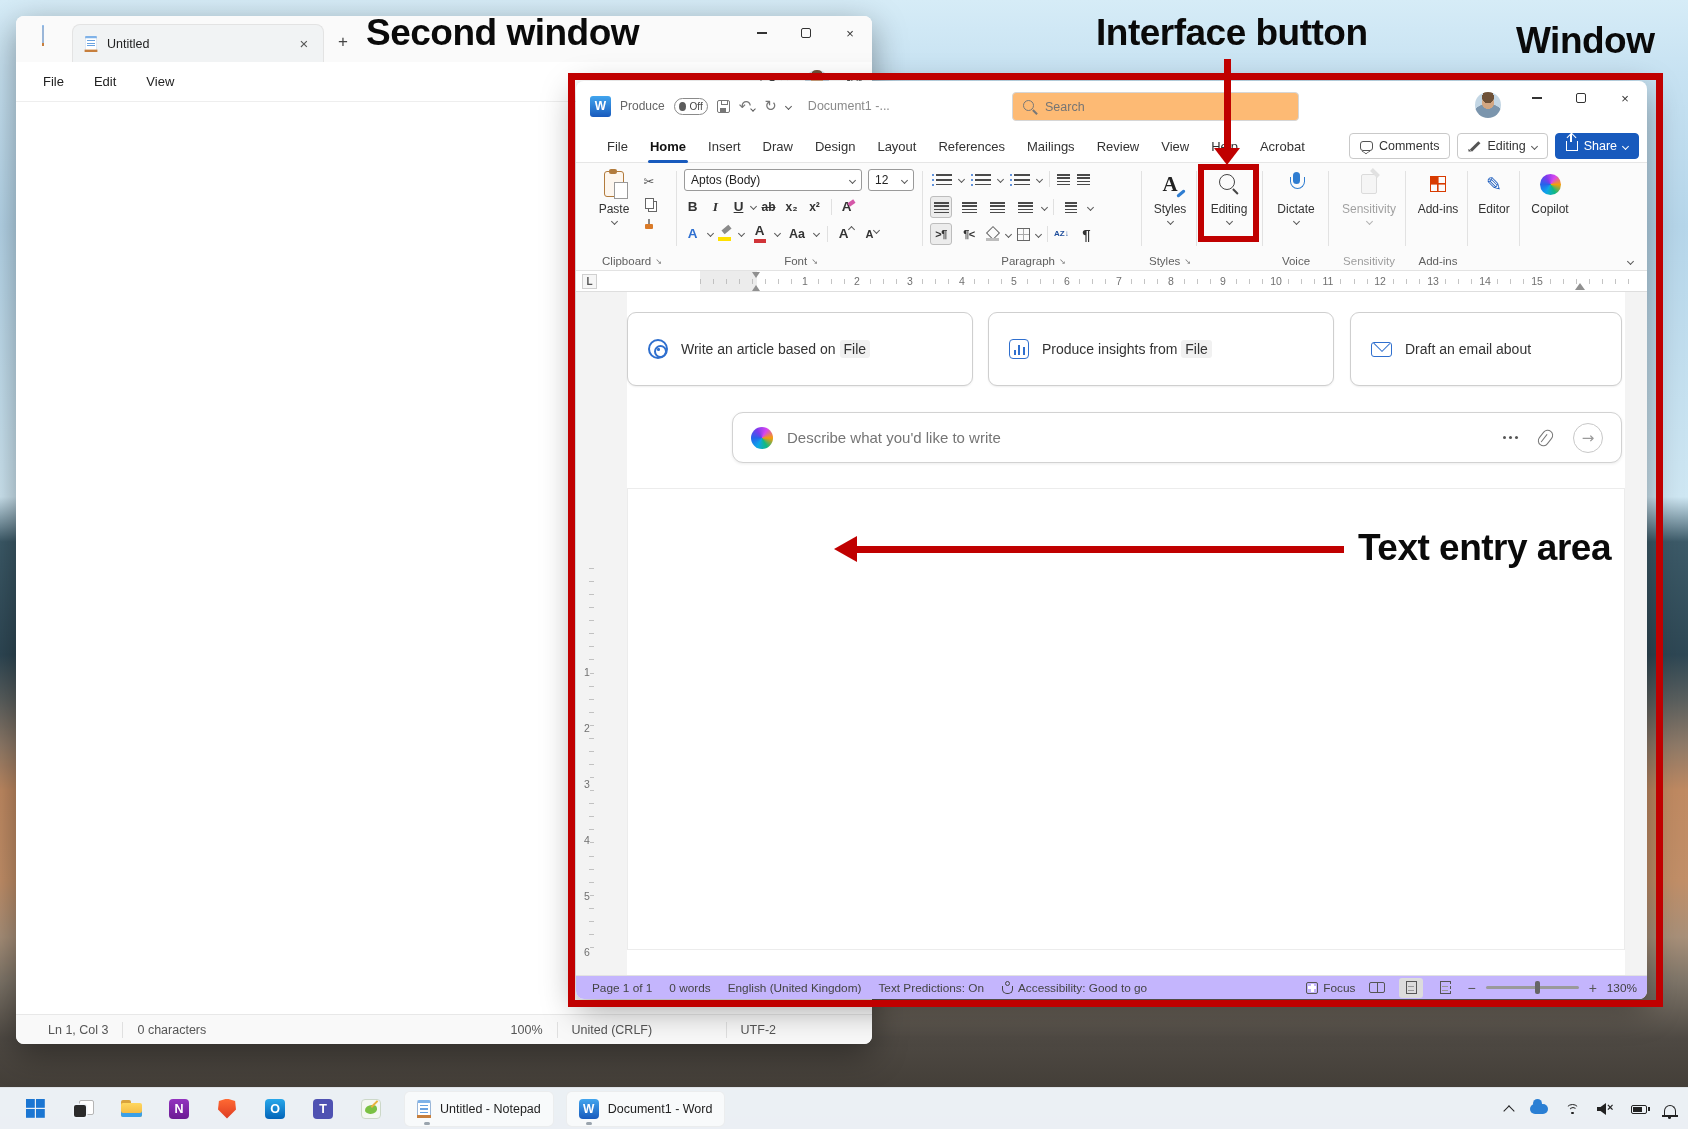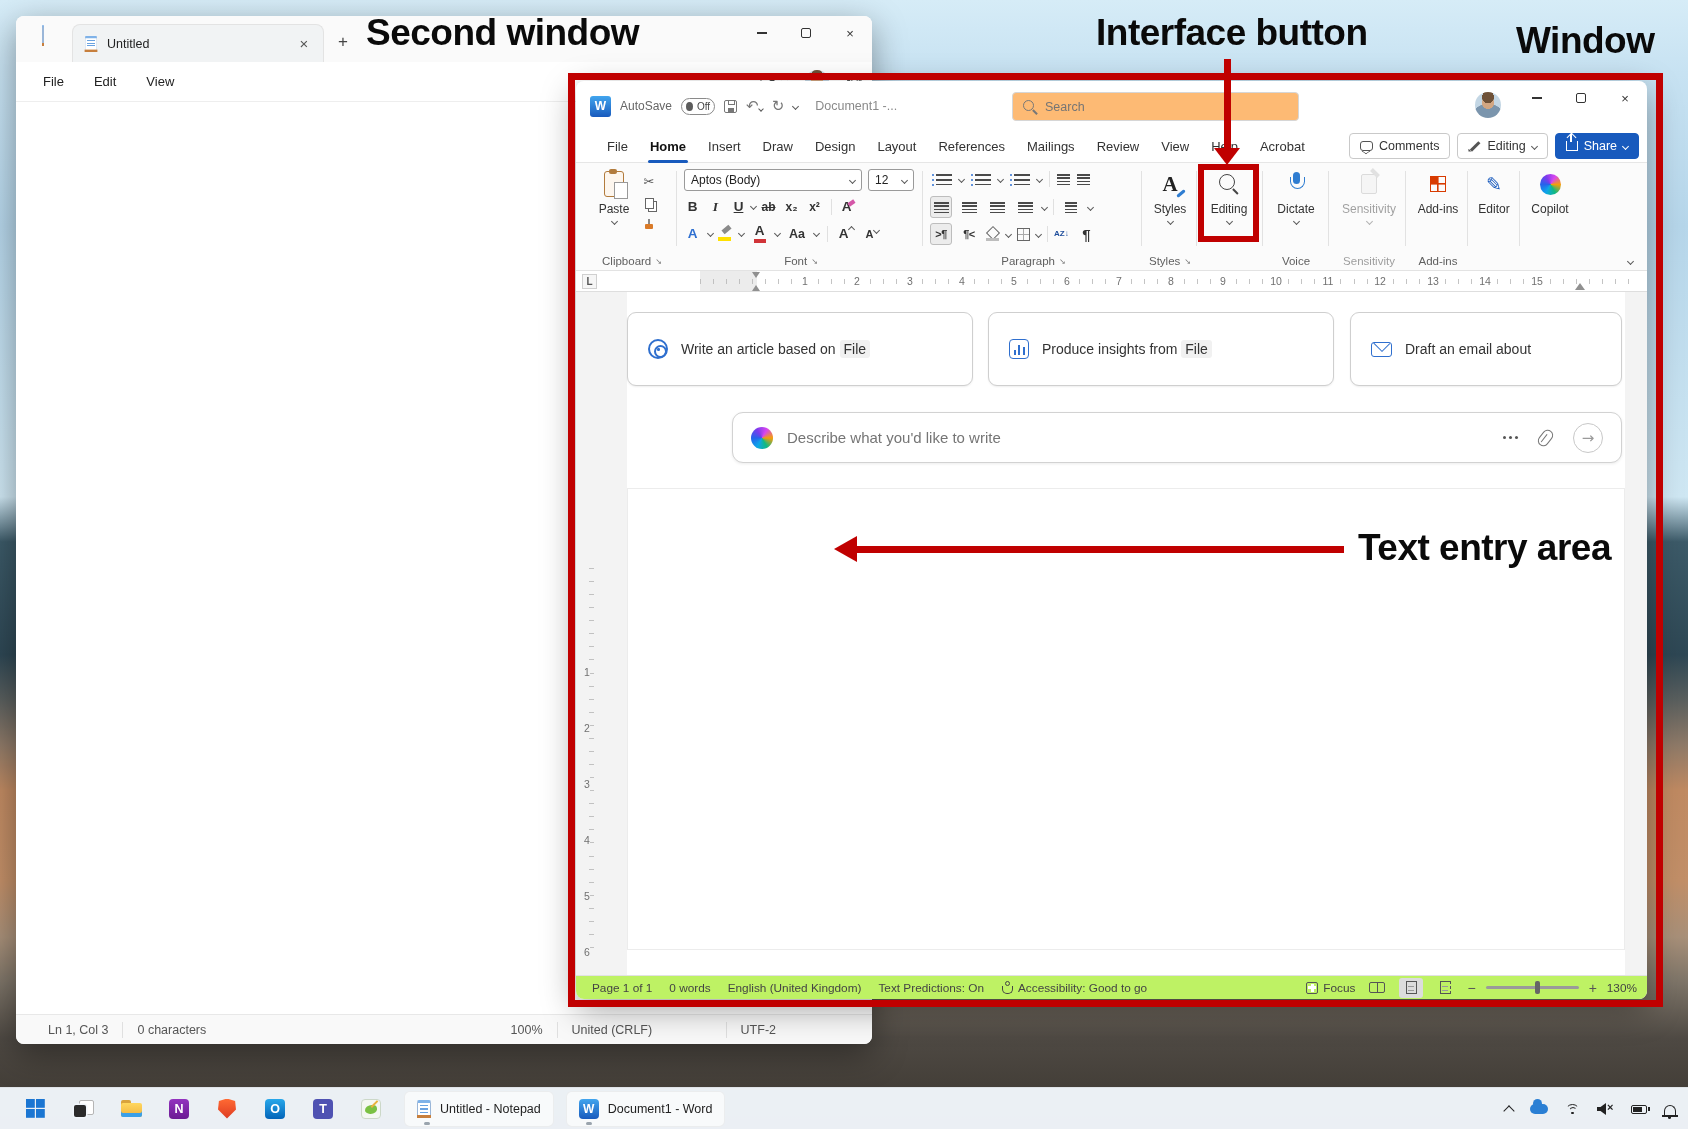--- a/index.html
+++ b/index.html
@@ -162,21 +162,21 @@
   .ic-mail{width:21px;height:15px;border:1.8px solid #2f6fce;border-radius:3px;position:relative;overflow:hidden;flex:none}
   .ic-mail::before{content:"";position:absolute;left:50%;top:-9px;width:13px;height:13px;transform:translateX(-50%) rotate(45deg);border:1.8px solid #2f6fce;background:#fff}
   .cop-bar{position:absolute;left:156px;top:120px;width:890px;height:51px;background:#fff;border:1px solid #d2d2d2;border-radius:11px;box-shadow:0 1px 3px rgba(0,0,0,.08);display:flex;align-items:center;gap:14px;padding:0 18px;font-size:15px}
   .cop-bar input{flex:1;border:none;outline:none;font-size:15px;color:#444;font-family:"Liberation Sans",sans-serif;background:transparent}
   .dots{width:3.4px;height:3.4px;border-radius:50%;background:#555;box-shadow:6px 0 0 #555,12px 0 0 #555;margin-right:12px}
   .clip-ico{width:11px;height:18px;border:1.7px solid #777;border-radius:6px;position:relative;transform:rotate(38deg);margin:0 8px}
   .clip-ico::before{content:"";position:absolute;left:2.6px;top:4px;width:1.7px;height:10px;background:#777;border-radius:1px}
   .send{width:30px;height:30px;border:1.4px solid #c8c8c8;border-radius:50%;display:flex;align-items:center;justify-content:center;color:#9a9a9a;font-size:15px}
   .entry{position:absolute;left:51px;top:196px;width:998px;height:462px;border:1px solid #ececec;background:#fff}
   
-  .wd-status{height:24px;background:#bef264;border-top:1px solid #e2e2e2;border-radius:0 0 8px 8px;display:flex;align-items:center;gap:17px;padding:0 12px 0 16px;font-size:11.8px;color:#444;position:relative}
+  .wd-status{height:24px;background:#c4b5fd;border-top:1px solid #e2e2e2;border-radius:0 0 8px 8px;display:flex;align-items:center;gap:17px;padding:0 12px 0 16px;font-size:11.8px;color:#444;position:relative}
   .acc-ico{width:11px;height:13px;position:relative}
   .acc-ico::before{content:"";position:absolute;left:3.8px;top:0;width:3.4px;height:3.4px;border:1.2px solid #444;border-radius:50%}
   .acc-ico::after{content:"";position:absolute;left:1px;top:4.6px;width:9px;height:7px;border:1.2px solid #444;border-top:none;border-radius:0 0 5px 5px}
   .wd-status .right{position:absolute;right:10px;top:0;height:100%;display:flex;align-items:center;gap:10px}
   .fcs{width:12px;height:12px;border:1.4px solid #555;border-radius:2px;position:relative;background:
     linear-gradient(#fff,#fff) center/8px 3px no-repeat,
     linear-gradient(#fff,#fff) center/3px 8px no-repeat}
   .v-read{width:16px;height:11px;border:1.3px solid #555;border-radius:2px;background:linear-gradient(90deg,transparent 6.6px,#555 6.6px,#555 7.9px,transparent 7.9px)}
   .v-page{width:11px;height:13px;border:1.3px solid #555;background:repeating-linear-gradient(#0000 0 2.5px,#999 2.5px 3.5px) center/6px 7px no-repeat}
   .vwrap{width:24px;height:20px;display:flex;align-items:center;justify-content:center;border-radius:3px}
@@ -282,21 +282,21 @@
       <span class="sep"></span>
       <span style="width:140px">United (CRLF)</span>
       <span class="sep"></span>
       <span>UTF-2</span>
     </div>
   </div>
 
   <div class="win" id="wd">
     <div class="wd-title">
       <span class="wd-appico">W</span>
-      <span>AutoSave</span>
+      <span>Produce</span>
       <span class="tgl">
           <span class="tgl-knob"></span>
           <span class="tgl-lab">Off</span>
         </span>
       <span class="sv"></span>
       <span class="qbtn sym">↶<span class="cv" style="width:4px;height:4px"></span></span>
       <span class="qbtn sym">↻</span>
       <span class="cv"></span>
       <span class="wd-doc-title">Document1 -...</span>
       <div class="wd-search">

